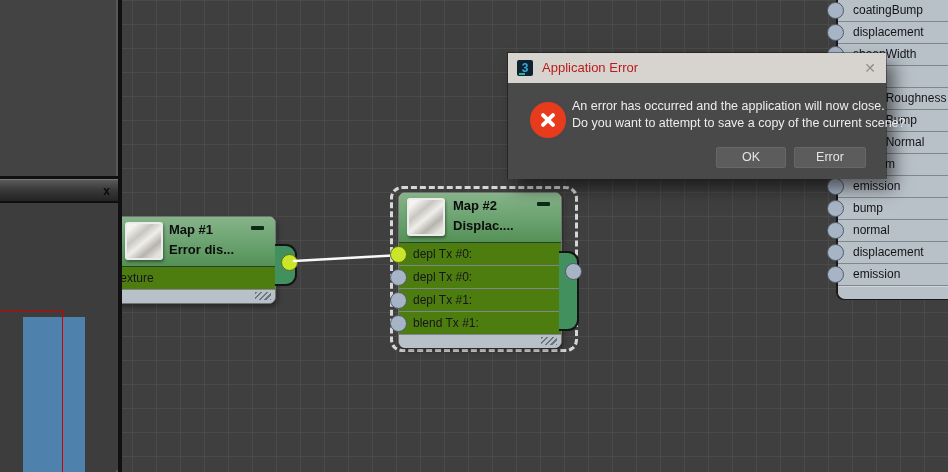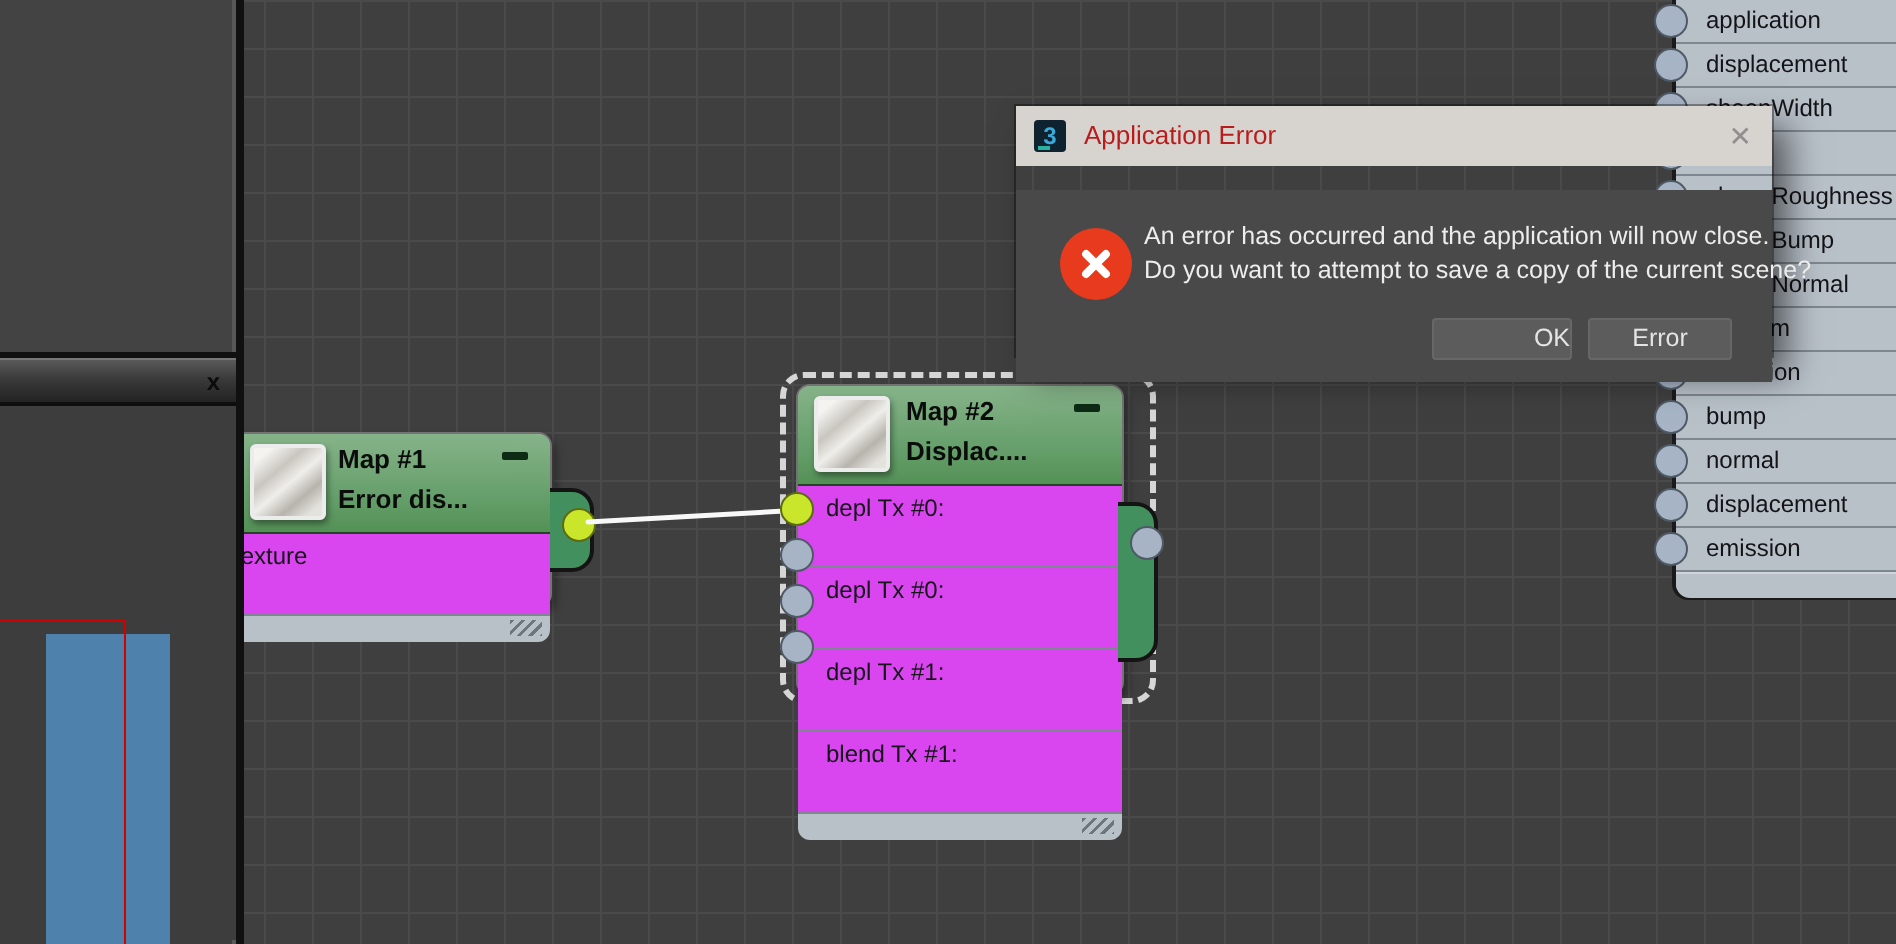--- a/index.html
+++ b/index.html
@@ -20,21 +20,21 @@
   .nheader{position:relative;height:50px;border-radius:6px 6px 0 0;
         background:linear-gradient(180deg,#86b389 0%,#6aa26f 55%,#549156 100%);
         border-bottom:1px solid #27402a;}
   .thumb{position:absolute;left:14px;top:5px;width:38px;height:38px;border:2px solid #ececec;border-radius:3px;
         background:linear-gradient(140deg,#f4f3f0 12%,#c9c6c0 34%,#efeeea 52%,#b7b4ad 72%,#e4e2dd 90%);
         box-shadow:1px 2px 3px rgba(0,0,0,.4);}
   .node2 .thumb{left:8px;}
   .ntitles{position:absolute;left:58px;top:3px;color:#0c0c0c;font-weight:bold;font-size:13px;line-height:20px;white-space:nowrap;}
   .node2 .ntitles{left:54px;}
   .collapse{position:absolute;right:11px;top:9px;width:13px;height:4px;background:#0d2a15;border-radius:1px;}
-  .nrow{position:relative;height:41px;background:#d946ef;border-bottom:1px solid #7e8790;
+  .nrow{position:relative;height:23px;background:#4d7c0f;border-bottom:1px solid #7e8790;
         font-size:12px;color:#15151a;line-height:22px;white-space:nowrap;}
   .nbottom{position:relative;height:13px;background:#b8c0c8;border-radius:0 0 6px 6px;}
   .grip{position:absolute;right:4px;bottom:3px;width:16px;height:8px;
         background:repeating-linear-gradient(135deg,#6d757d 0 1.5px,transparent 1.5px 4px);}
   .outtab{position:absolute;background:#43905f;border:2px solid #141414;border-left:none;border-radius:0 11px 11px 0;}
   .dot{position:absolute;border-radius:50%;}
   .dot.yellow{background:#c9e62b;border:1.5px solid #5d6c10;}
   .dot.blue{background:#a6b4c6;border:1.5px solid #4f5a66;}
 
   
@@ -84,40 +84,40 @@
 
   
   .dialog{position:absolute;left:508px;top:53px;width:378px;height:125px;z-index:10;
         box-shadow:8px 10px 16px rgba(0,0,0,.55),0 0 0 1px rgba(0,0,0,.35);}
   .dtitlebar{position:relative;height:30px;background:#d7d4cf;}
   .app-icon{position:absolute;left:9px;top:7px;width:16px;height:16px;border-radius:2px;background:#0f2230;
         color:#3aa9dc;font-size:12px;font-weight:bold;text-align:center;line-height:16px;}
   .app-icon::after{content:"";position:absolute;left:2px;bottom:1px;width:6px;height:2px;background:#27b3a2;}
   .dtitle{position:absolute;left:34px;top:7px;font-size:13px;color:#b91c1c;}
   .dclose{position:absolute;right:10px;top:6px;font-size:14px;color:#8f8f8f;line-height:18px;}
-  .dbody{position:relative;height:96px;background:#494949;margin-top:12px;}
+  .dbody{position:relative;height:96px;background:#494949;}
   .err-icon{position:absolute;left:22px;top:19px;width:36px;height:36px;border-radius:50%;background:#e83a1d;}
   .err-icon i{position:absolute;left:9px;top:16px;width:18px;height:4px;background:#fff;border-radius:2px;}
   .err-icon i.a{transform:rotate(45deg);}
   .err-icon i.b{transform:rotate(-45deg);}
   .dmsg{position:absolute;left:64px;top:15px;font-size:12.5px;line-height:17px;color:#ededed;white-space:nowrap;}
   .dbtn{position:absolute;bottom:11px;height:21px;background:#5c5c5c;border:1px solid #676767;border-radius:2px;
         color:#e4e4e4;font-size:12.5px;text-align:center;line-height:19px;}
-  .dbtn.ok{right:100px;width:70px;text-align:right;}
+  .dbtn.ok{right:100px;width:70px;}
   .dbtn.cancel{right:20px;width:72px;}
 </style>
 </head>
 <body>
 
 <div class="stage">
 
   <div class="canvas"></div>
 
   <div class="mat-node">
-    <div class="mrow"><span class="socket"></span><span>application</span></div>
+    <div class="mrow"><span class="socket"></span><span>coatingBump</span></div>
     <div class="mrow"><span class="socket"></span><span>displacement</span></div>
     <div class="mrow"><span class="socket"></span><span>sheenWidth</span></div>
     <div class="mrow"><span class="socket"></span><span></span></div>
     <div class="mrow"><span class="socket"></span><span>sheenRoughness</span></div>
     <div class="mrow"><span class="socket"></span><span>sheenBump</span></div>
     <div class="mrow"><span class="socket"></span><span>sheenNormal</span></div>
     <div class="mrow"><span class="socket"></span><span>thinFilm</span></div>
     <div class="mrow"><span class="socket"></span><span>emission</span></div>
     <div class="mrow"><span class="socket"></span><span>bump</span></div>
     <div class="mrow"><span class="socket"></span><span>normal</span></div>

